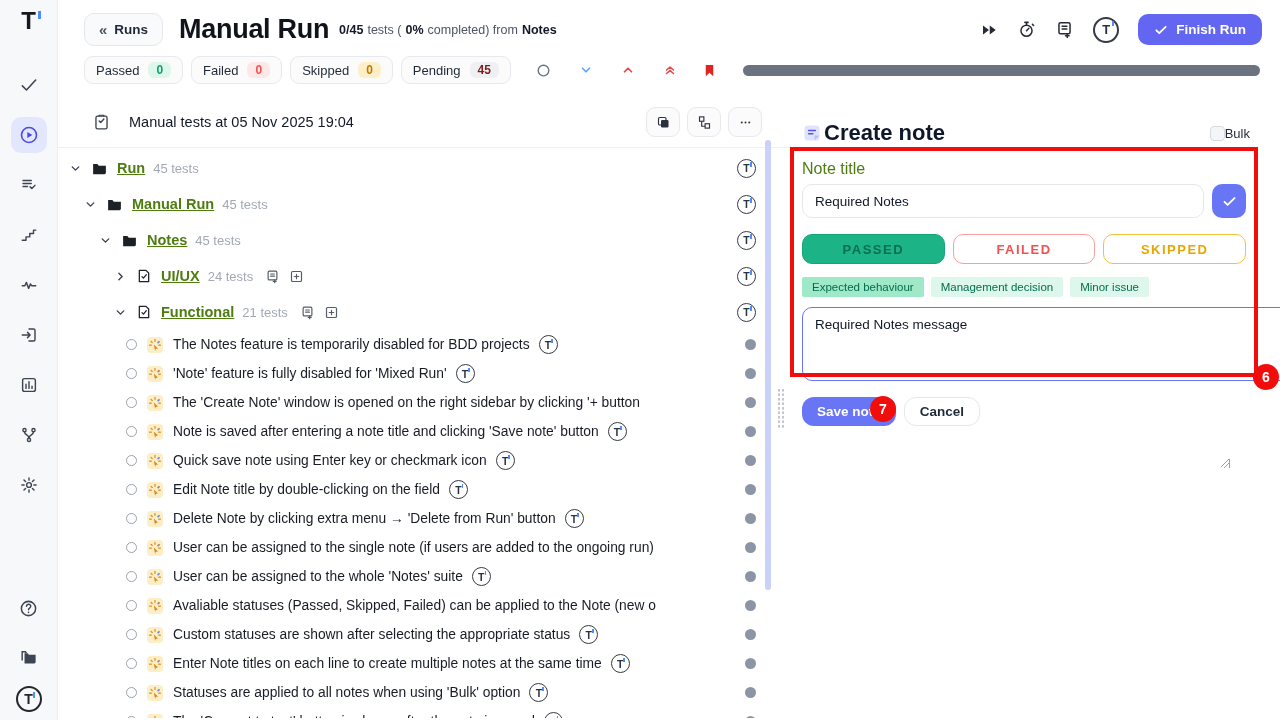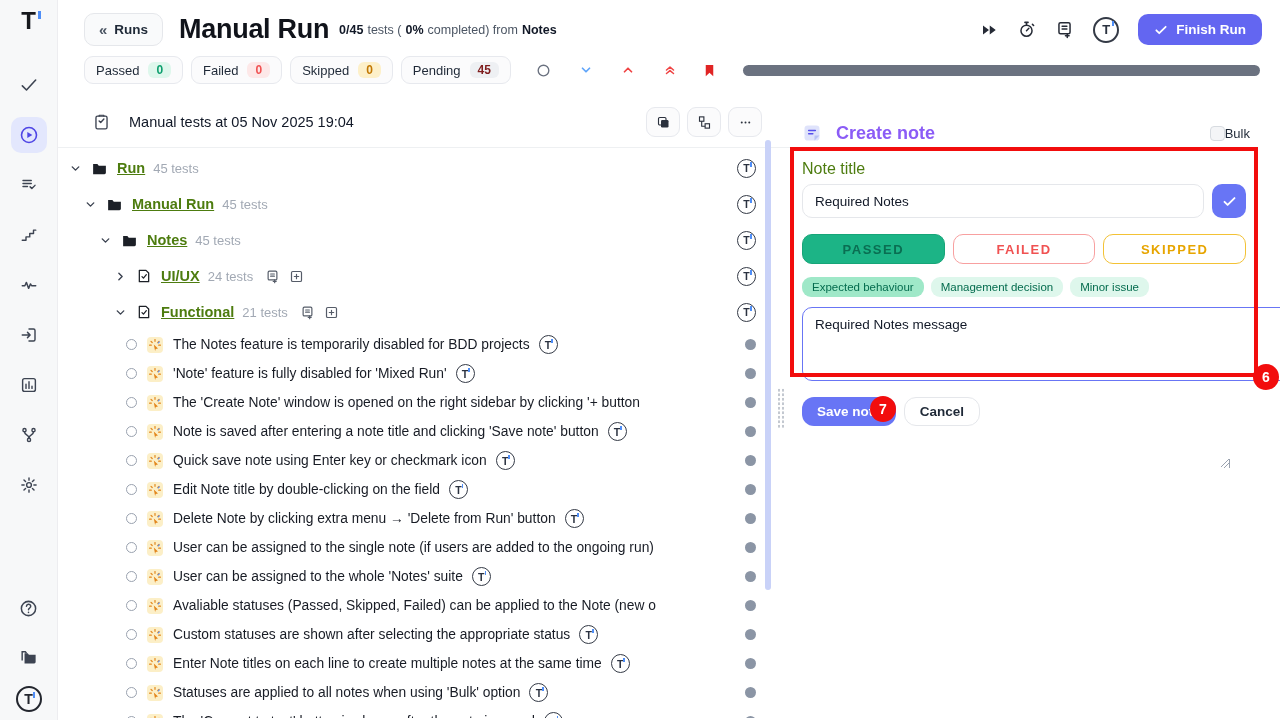--- a/index.html
+++ b/index.html
@@ -60,35 +60,35 @@
   .test-circle { width:11px; height:11px; border-radius:50%; border:1.5px solid #9aa2af; flex:none; }
   .test-title { margin-left:10px; color:#181c25; white-space:nowrap; overflow:hidden; max-width:515px; }
   .test-row .tlogo { margin-left:9px; }
   .spark { margin-left:10px; flex:none; }
   .tree-scrollbar { position:absolute; left:707px; top:45px; width:6px; height:450px; background:#c9d2f8; border-radius:3px; }
   .splitter-dots { position:absolute; left:719px; top:293px; width:8px; height:40px; background-image:radial-gradient(#c3c8d0 1px, transparent 1.2px); background-size:4px 4.5px; }
 
   
   .note-panel { position:absolute; left:790px; top:95px; width:490px; bottom:0; background:#fff; }
   .np-head { display:flex; align-items:center; margin:25px 30px 0 12px; height:26px; }
-  .np-title { font-size:18px; font-weight:700; color:#8b5cf6; margin-left:14px; }
+  .np-title { font-size:22px; font-weight:700; color:#0f172a; margin-left:2px; }
   .np-bulk { margin-left:auto; display:flex; align-items:center; gap:0; font-size:13px; color:#1f2937; }
   .checkbox { width:15px; height:15px; border:1px solid #d7dbe0; border-radius:4px; background:#f4f5f7; }
   .np-form { margin:14px 0 0 12px; width:444px; }
   .fld-label { font-size:16px; color:#4d7c0f; margin-bottom:6px; }
   .title-row { display:flex; align-items:stretch; gap:8px; }
   .txt-input { flex:1; height:34px; border:1px solid #e5e7eb; border-radius:10px; padding:0 12px; font-size:13.5px; color:#111827; background:#fff; }
   .btn-check { width:34px; height:34px; border:none; border-radius:10px; background:#6875f5; color:#fff; display:flex; align-items:center; justify-content:center; }
   .status-row { display:flex; gap:8px; margin-top:16px; }
   .status-btn { flex:1; height:30px; border-radius:10px; font-size:13px; font-weight:700; letter-spacing:1.5px; background:#fff; display:flex; align-items:center; justify-content:center; }
   .status-btn.passed { background:#1cb486; border:1px solid #17a578; color:#0a6e52; }
   .status-btn.failed { border:1.5px solid #f8a0a0; color:#f05252; }
   .status-btn.skipped { border:1.5px solid #f3c235; color:#e7a500; }
   .tag-row { display:flex; gap:7px; margin-top:13px; }
-  .tag { border-radius:9px; padding:4px 10px; font-size:11.5px; color:#046c4e; background:#def7ec; white-space:nowrap; }
+  .tag { border-radius:2px; padding:4px 10px; font-size:11.5px; color:#046c4e; background:#def7ec; white-space:nowrap; }
   .tag.selected { background:#9fe8c8; }
   .msg-area { margin-top:10px; width:493px; height:74px; border:1.6px solid #6875f5; border-radius:10px; padding:9px 12px; font-size:13.5px; color:#111827; resize:none; position:relative; }
   .resize-grip { position:absolute; left:431px; top:364px; width:9px; height:9px; border-right:1.6px solid #9aa2af; border-bottom:0; pointer-events:none;
     background:linear-gradient(135deg, transparent 45%, #9aa2af 45%, #9aa2af 52%, transparent 52%, transparent 68%, #9aa2af 68%, #9aa2af 75%, transparent 75%); }
   .np-actions { display:flex; gap:8px; margin-top:12px; }
   .btn-save { background:#6875f5; color:#fff; border:none; border-radius:12px; padding:6px 15px; font-size:13.5px; font-weight:600; }
   .btn-cancel { background:#fff; color:#1f2937; border:1px solid #e5e7eb; border-radius:12px; padding:6px 15px; font-size:13.5px; font-weight:600; }
 
   
   .red-rect { position:absolute; left:0; top:52px; width:468px; height:230px; border:4px solid #f20d0d; pointer-events:none; }

